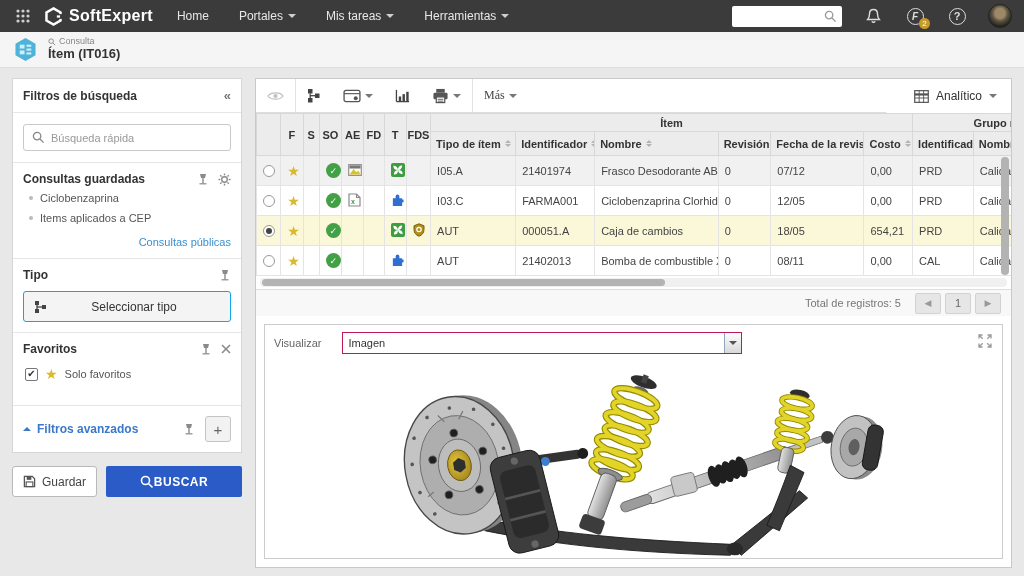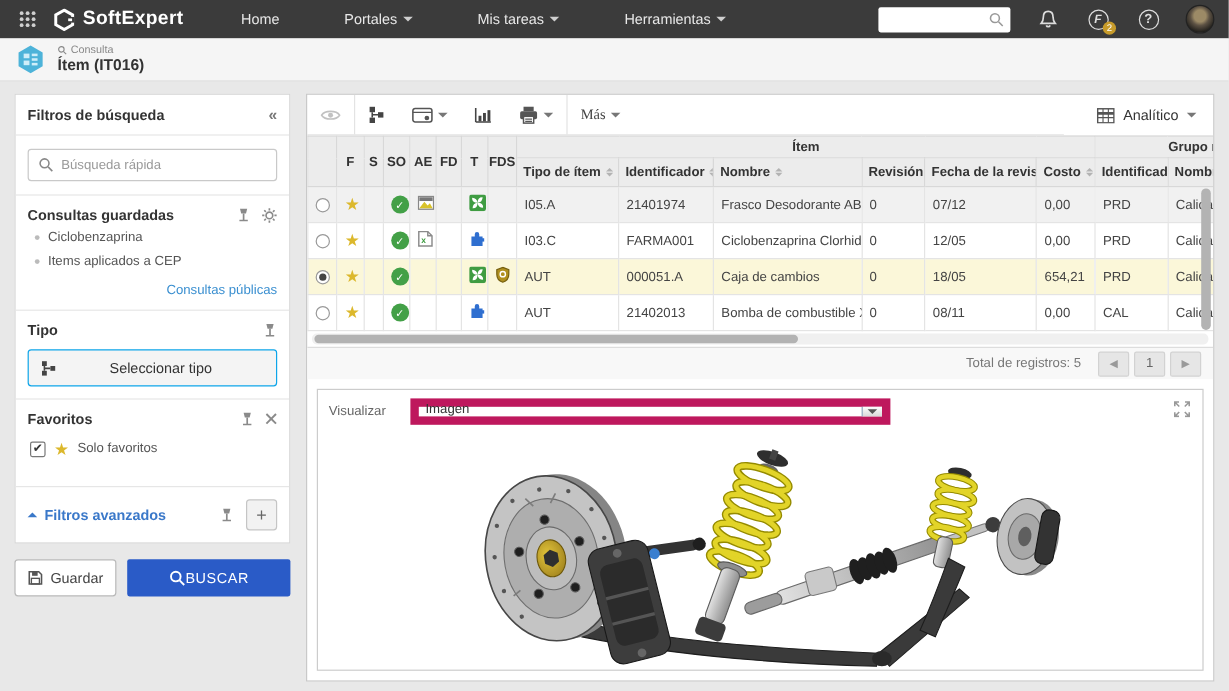--- a/index.html
+++ b/index.html
@@ -3,21 +3,21 @@
 <meta charset="utf-8">
 <style>
   * { margin:0; padding:0; box-sizing:border-box; }
   html,body { width:1024px; height:576px; overflow:hidden; font-family:"Liberation Sans", sans-serif; background:#e8e8e8; }
 
   
   .navbar { height:32px; background:#3b3b3b; display:flex; align-items:center; padding:0 12px; gap:10px; }
   .apps-btn { width:22px; height:22px; display:flex; align-items:center; justify-content:center; cursor:pointer; }
   .brand { display:flex; align-items:center; gap:6px; color:#fff; font-size:16px; font-weight:bold; letter-spacing:.3px; margin-right:14px; }
   .nav-menu { display:flex; gap:30px; }
-  .nav-item { color:#e8e8e8; font-size:12px; display:flex; align-items:center; gap:5px; cursor:pointer;margin-left:24px; }
+  .nav-item { color:#e8e8e8; font-size:12px; display:flex; align-items:center; gap:5px; cursor:pointer; }
   .caret-d { width:0; height:0; border-left:4px solid transparent; border-right:4px solid transparent; border-top:4px solid #cfcfcf; }
   .nav-right { margin-left:auto; display:flex; align-items:center; gap:20px; }
   .nav-search { background:#fff; border-radius:2px; width:110px; height:21px; display:flex; align-items:center; padding:0 4px 0 6px; }
   .nav-search input { border:none; outline:none; width:86px; font-size:11px; font-family:inherit; }
   .nav-ico { position:relative; display:flex; align-items:center; justify-content:center; width:22px; height:22px; cursor:pointer; }
   .coin-badge { position:absolute; right:-4px; bottom:-2px; background:#c79b2a; color:#fff; font-size:8px; width:11px; height:11px; border-radius:50%; display:flex; align-items:center; justify-content:center; }
   .help-circle { width:17px; height:17px; border:1.5px solid #ddd; border-radius:50%; color:#ddd; font-size:11px; font-weight:bold; display:flex; align-items:center; justify-content:center; }
   .credit-circle { width:17px; height:17px; border:1.5px solid #ddd; border-radius:50%; color:#ddd; font-size:10px; font-style:italic; font-weight:bold; display:flex; align-items:center; justify-content:center; }
   .avatar { width:24px; height:24px; border-radius:50%; background:radial-gradient(circle at 50% 38%, #9c8a66 0 28%, #5d5244 45%, #23211d 75%); border:1px solid #222; cursor:pointer; }
 
@@ -54,21 +54,21 @@
   .cbx { width:13px; height:13px; border:1px solid #777; border-radius:2px; background:#fff; display:flex; align-items:center; justify-content:center; font-size:10px; color:#333; cursor:pointer; }
   .cbx.checked::after { content:"✔"; margin-top:-1px; }
   .star { color:#dcb82c; font-size:14px; line-height:1; }
   .fav-lbl { font-size:11px; color:#555; }
   .adv-row { padding:10px 10px; display:flex; align-items:center; }
   .adv-link { color:#3a78c9; font-size:12px; font-weight:bold; display:flex; align-items:center; gap:6px; flex:1; cursor:pointer; }
   .caret-u { width:0; height:0; border-left:4px solid transparent; border-right:4px solid transparent; border-bottom:4px solid #3a78c9; }
   .plus-btn { width:26px; height:26px; border:1px solid #c5c5c5; background:#f2f2f2; border-radius:3px; color:#666; font-size:15px; display:flex; align-items:center; justify-content:center; margin-left:10px; cursor:pointer; }
   .side-actions { display:flex; gap:9px; margin-top:13px; }
   .btn-save { height:31px; background:#fff; border:1px solid #b9b9b9; border-radius:3px; padding:0 10px; font-size:12px; color:#444; display:flex; align-items:center; gap:6px; cursor:pointer; }
-  .btn-buscar { flex:1; height:31px; border:none; border-radius:2px; color:#fff; font-size:12px; font-weight:normal; letter-spacing:.5px; display:flex; align-items:center; justify-content:center; cursor:pointer; }
+  .btn-buscar { flex:1; height:31px; border:none; border-radius:2px; color:#fff; font-size:12px; font-weight:bold; letter-spacing:.5px; display:flex; align-items:center; justify-content:center; cursor:pointer; }
 
   
   .main { flex:1; background:#fff; border:1px solid #c9c9c9; display:flex; flex-direction:column; position:relative; overflow:hidden; }
   .toolbar { height:34px; border-bottom:1px solid #ddd; display:flex; align-items:stretch; }
   .tb-btn { display:flex; align-items:center; justify-content:flex-end; padding:0 11px; cursor:pointer; gap:4px; color:#555;font-family:Liberation Serif, serif; }
   .tb-sep { width:1px; background:#e3e3e3; }
   .tb-disabled { opacity:.45; }
   .tb-mas { font-size:12px; color:#444; }
   .analitico-tab { margin-left:auto; height:34px; display:flex; align-items:center; gap:7px; padding:0 14px 0 28px; background:#fff; clip-path:polygon(18px 0, 100% 0, 100% 100%, 0 100%); filter:drop-shadow(-1px 0 0 #c8c8c8) drop-shadow(0 1px 0 #e0e0e0); font-size:12px; color:#333; cursor:pointer; }
 
@@ -100,21 +100,21 @@
   .vsb .thumb { position:absolute; top:0; width:8px; height:92%; background:#b3b3b3; border-radius:4px; cursor:pointer; }
   .tfoot { height:30px; border-top:1px solid #ddd; background:#f8f8f8; display:flex; align-items:center; justify-content:flex-end; gap:4px; padding:0 10px; }
   .total-lbl { font-size:11px; color:#777; margin-right:10px; }
   .pg-btn { min-width:26px; height:21px; background:#e6e6e6; border:1px solid #d2d2d2; border-radius:2px; color:#999; font-size:9px; display:flex; align-items:center; justify-content:center; cursor:pointer; }
   .pg-btn.num { color:#666; font-size:11px; }
 
   
   .viewer { flex:1; margin:8px; border:1px solid #ccc; position:relative; display:flex; flex-direction:column; }
   .viewer-head { display:flex; align-items:center; gap:20px; padding:7px 9px 4px; }
   .viewer-lbl { font-size:11px; color:#666; }
-  .selectbox { width:400px; height:22px; border:7px solid #be185d; background:#fff; display:flex; align-items:flex-end; cursor:pointer; }
+  .selectbox { width:400px; height:22px; border:1px solid #be185d; background:#fff; display:flex; align-items:center; cursor:pointer; }
   .selectbox .val { flex:1; font-size:11px; color:#333; padding:0 6px; }
   .selectbox .btn { width:17px; height:100%; border-left:1px solid #8fa6bd; background:linear-gradient(#fdfdfd,#d9d9d9); display:flex; align-items:center; justify-content:center; }
   .expand-ico { position:absolute; right:10px; top:9px; cursor:pointer; }
   .viewer-img { flex:1; display:flex; align-items:center; justify-content:center; }
 </style>
 </head>
 <body>
 
 <div class="navbar">
   <span class="apps-btn">

